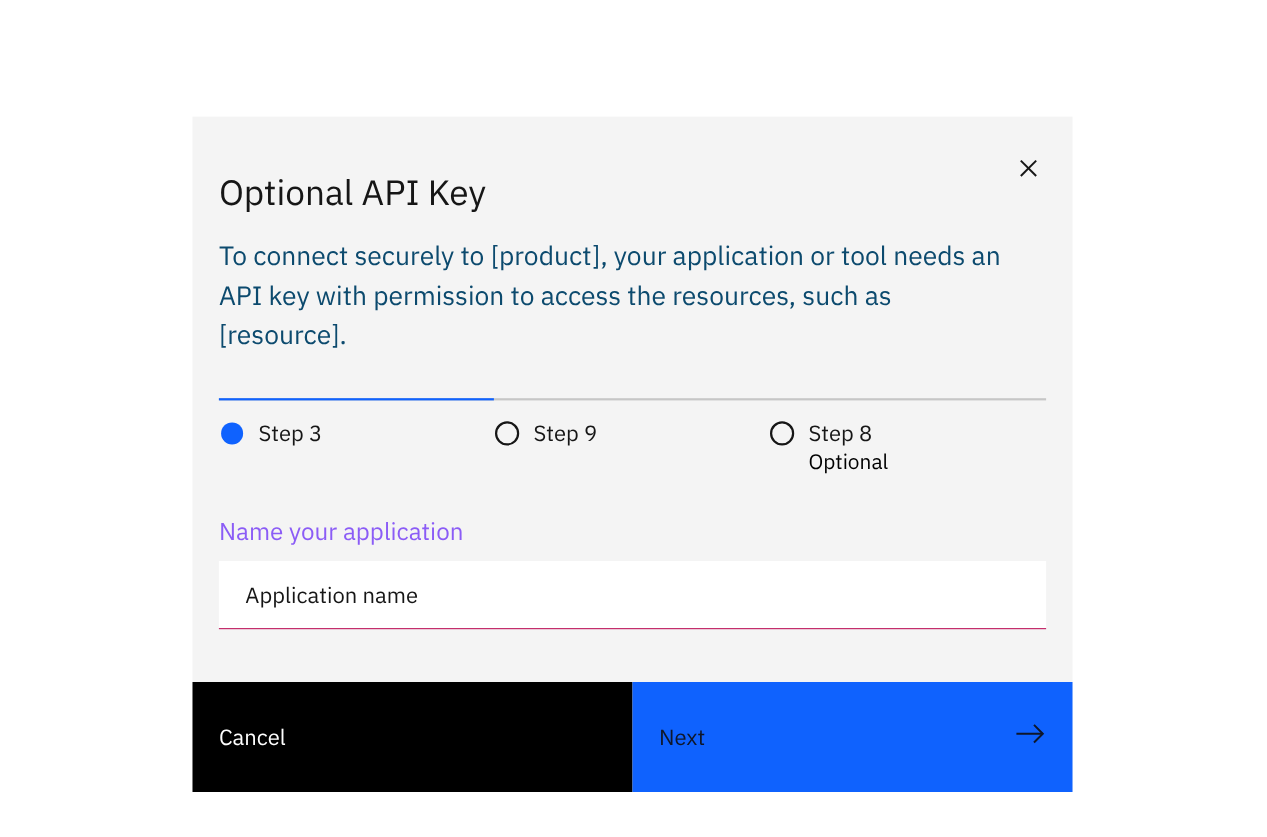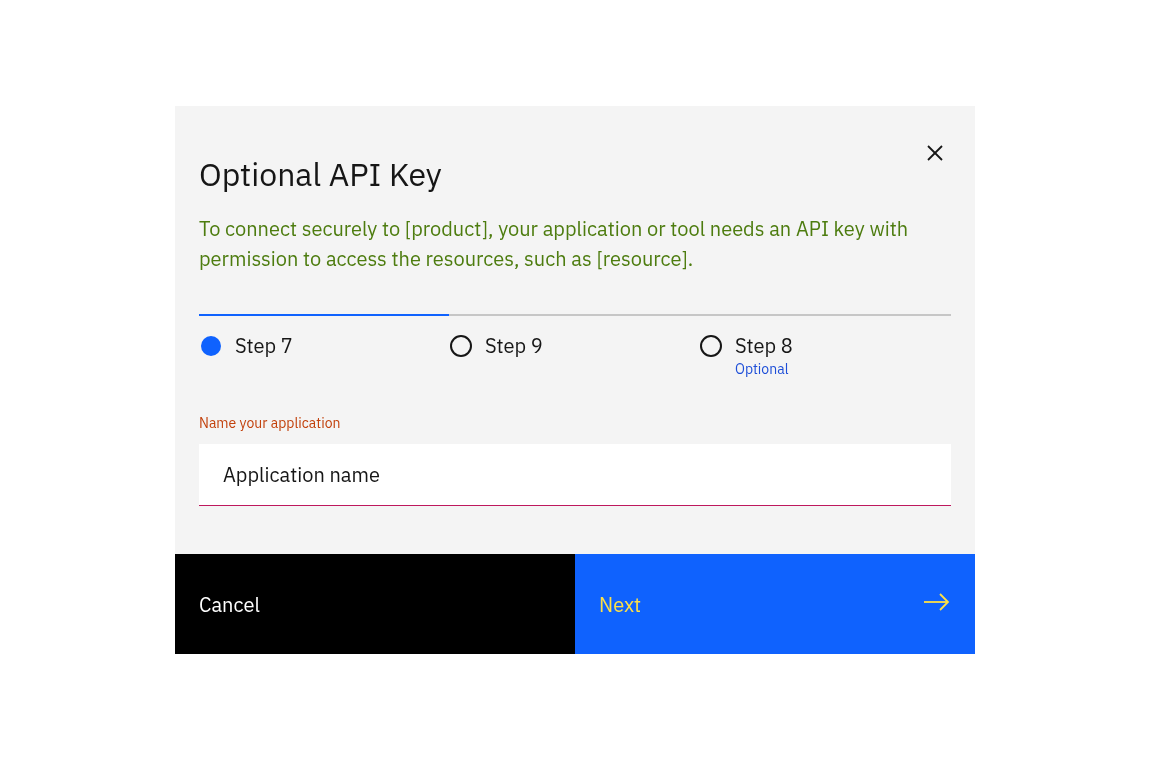--- a/index.html
+++ b/index.html
@@ -44,23 +44,23 @@
       height: 20px;
     }
     .modal-title {
       font-size: 32px;
       font-weight: 400;
       color: #161616;
       line-height: 1.25;
       margin-bottom: 20px;
     }
     .modal-desc {
-      font-size: 20px;
+      font-size: 24px;
       font-weight: 400;
-      color: #4d7c0f;
+      color: #0c4a6e;
       line-height: 1.5;
       max-width: 720px;
       margin-bottom: 40px;
     }
     .progress-track {
       position: relative;
       height: 2px;
       background: #c6c6c6;
       margin-bottom: 16px;
     }
@@ -97,27 +97,27 @@
     .step-texts {
       display: flex;
       flex-direction: column;
     }
     .step-label {
       font-size: 20px;
       color: #161616;
       line-height: 1.4;
     }
     .step-sublabel {
-      font-size: 14px;
-      color: #1d4ed8;
+      font-size: 19px;
+      color: #000000;
       line-height: 1.3;
     }
     .field-label {
-      font-size: 14px;
-      color: #c2410c;
+      font-size: 22px;
+      color: #8b5cf6;
       margin-bottom: 12px;
       display: block;
     }
     .text-input {
       width: 100%;
       height: 62px;
       background: #ffffff;
       border: none;
       border-bottom: 1px solid #be185d;
       padding: 0 24px;
@@ -145,21 +145,21 @@
       padding: 0 24px;
       position: relative;
       text-align: left;
     }
     .cancel-btn {
       background: #000000;
       color: #ffffff;
     }
     .next-btn {
       background: #0f62fe;
-      color: #fde047;
+      color: #0f172a;
       justify-content: space-between;
     }
     .next-btn svg {
       width: 28px;
       height: 20px;
     }
   </style>
 </head>
 <body>
 
@@ -184,21 +184,21 @@
 
     <div class="steps">
 
       <div class="step">
         <span class="step-circle">
           <svg viewBox="0 0 24 24">
             <circle cx="12" cy="12" r="10" fill="#0f62fe"></circle>
           </svg>
         </span>
         <div class="step-texts">
-          <span class="step-label">Step 7</span>
+          <span class="step-label">Step 3</span>
         </div>
       </div>
 
       <div class="step">
         <span class="step-circle">
           <svg viewBox="0 0 24 24">
             <circle cx="12" cy="12" r="10" fill="none" stroke="#161616" stroke-width="2"></circle>
           </svg>
         </span>
         <div class="step-texts">

